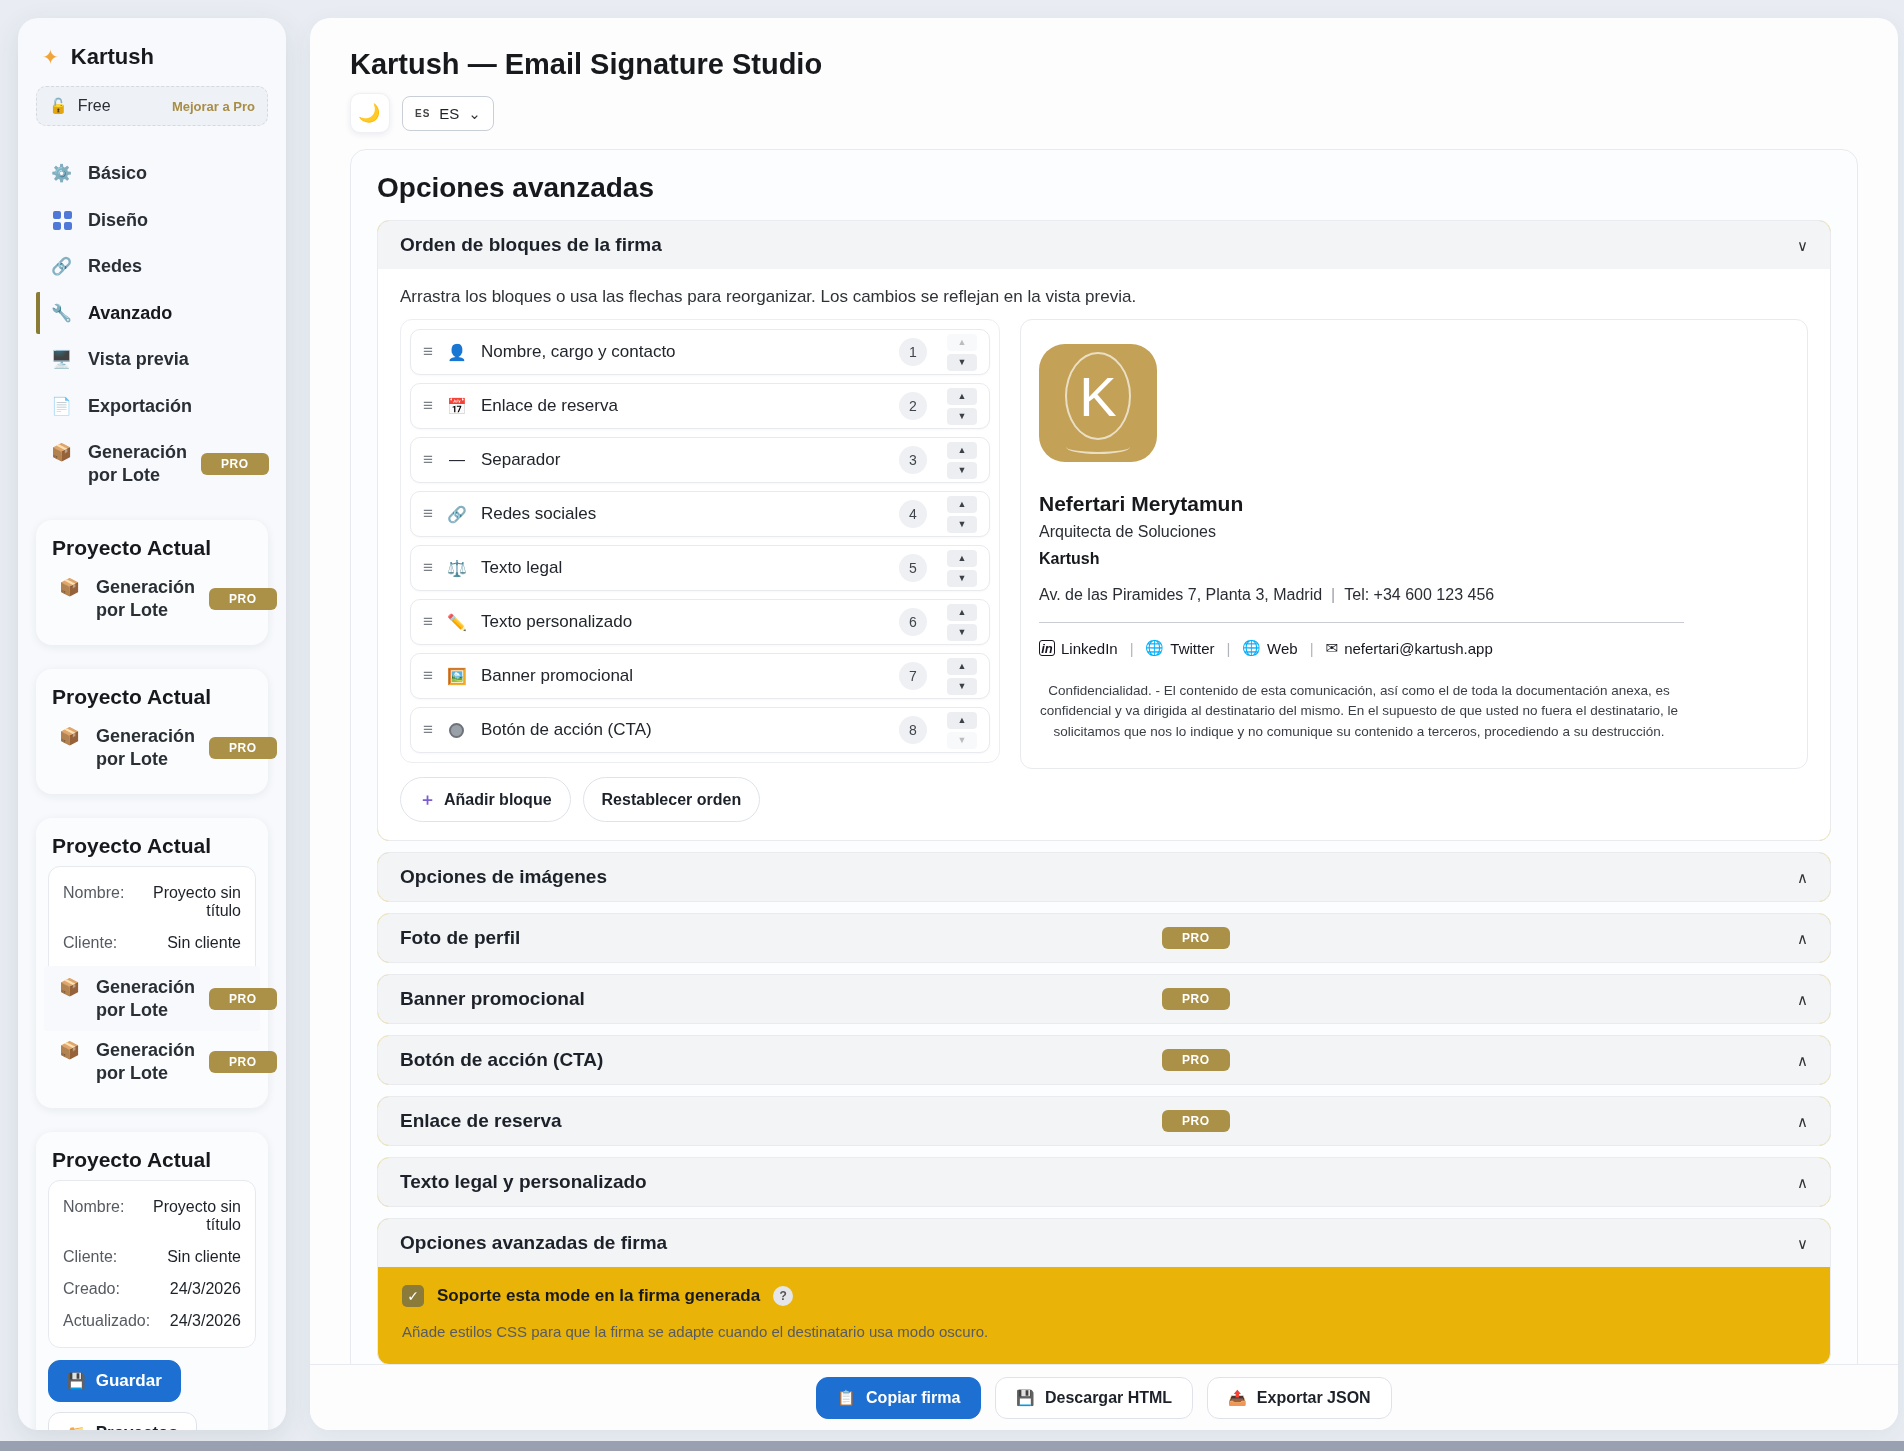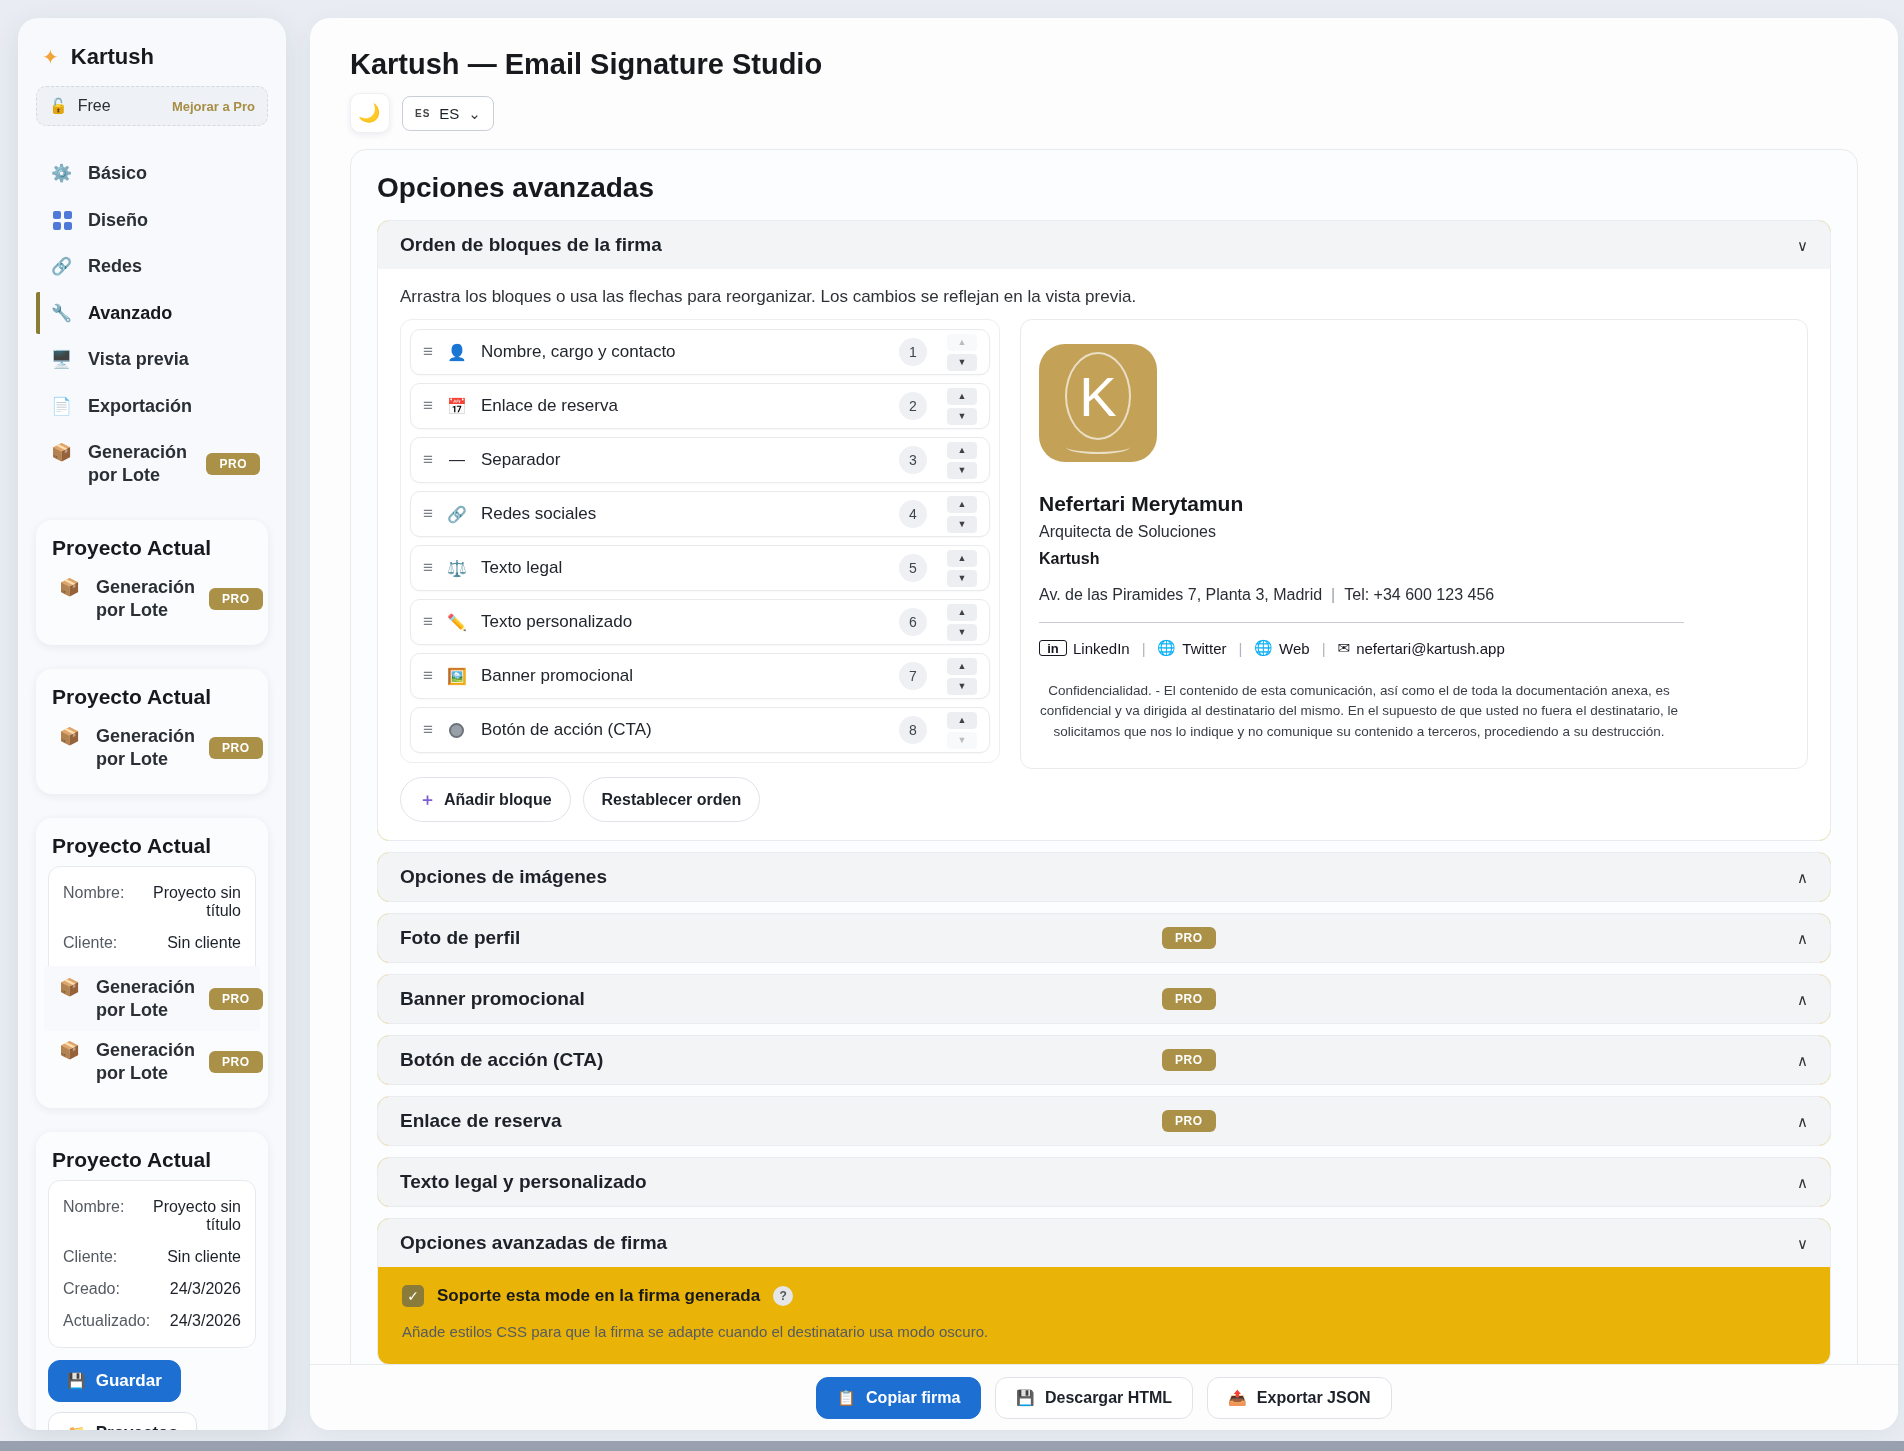--- a/index.html
+++ b/index.html
@@ -31,21 +31,21 @@
   .nav-item {
     display:flex; align-items:flex-start; gap:14px; padding:10px 8px 10px 10px; margin:4px 0;
     font-size:18px; font-weight:600; color:#2a2f36; border-left:4px solid transparent; border-radius:2px;
     cursor:pointer;
   }
   .nav-item .nav-icon { width:24px; text-align:center; font-size:17px; flex:none; margin-top:1px; }
   .nav-item.active { border-left-color:#8a7b35; color:#17191d; }
   .nav-label { flex:1; line-height:1.25; }
   .pro-badge {
     background:#ab9147; color:#fff; font-size:12px; font-weight:700;
-    padding:4px 13px; border-radius:6px; letter-spacing:.5px; flex:none; align-self:center;
+    padding:4px 20px; border-radius:6px; letter-spacing:.5px; flex:none; align-self:center;
   }
   .grid-icon { display:inline-grid; grid-template-columns:8px 8px; gap:3px; vertical-align:middle; }
   .grid-icon i { width:8px; height:8px; border-radius:2px; background:#4f79d8; }
 
   .proj-card {
     background:#fbfcfe; border-radius:16px; margin-top:24px; padding:14px 8px 10px 8px;
     box-shadow:0 2px 10px rgba(30,40,60,.07);
   }
   .proj-title { font-size:21px; font-weight:700; color:#17191d; margin:2px 8px 6px; }
   .details-box {
@@ -155,22 +155,22 @@
   }
   .pv-name { font-size:21px; font-weight:700; color:#17191d; margin-bottom:7px; }
   .pv-role { font-size:16px; color:#2a2e34; margin-bottom:9px; }
   .pv-company { font-size:16px; font-weight:700; color:#17191d; margin-bottom:18px; }
   .pv-contact { font-size:16px; color:#2a2e34; }
   .pv-sep { color:#9aa0a8; padding:0 9px; }
   .pv-hr { border:none; border-top:1px solid #c9ccd2; width:86%; margin:18px 0 16px; }
   .pv-links { display:flex; align-items:center; gap:9px; font-size:15px; color:#15161f; margin-bottom:24px; flex-wrap:wrap; }
   .pv-links a { color:#15161f; text-decoration:none; display:flex; align-items:center; gap:6px; }
   .li-badge {
-    width:28px; height:16px; border:1.5px solid #15161f; border-radius:3px;
-    font-size:13px; font-weight:700; display:flex; align-items:center; justify-content:center;
+    width:16px; height:16px; border:1.5px solid #15161f; border-radius:3px;
+    font-size:13px; font-weight:700; display:flex; align-items:center; justify-content:center;font-style:italic;
   }
   .lsep { color:#b0b5bc; padding:0 3px; }
   .legal-title { font-size:13.5px; color:#3a3e45; margin-bottom:3px; }
   .legal-body { font-size:13.5px; color:#3a3e45; line-height:1.5; max-width:640px;text-align:center; }
 
   .dm-body { padding:18px 24px 24px; }
   .dm-row { display:flex; align-items:center; gap:13px; }
   .checkbox {
     width:22px; height:22px; border-radius:5px; background:#8a7b3a; color:#fff;
     font-size:14px; font-weight:700; display:flex; align-items:center; justify-content:center; cursor:pointer;

